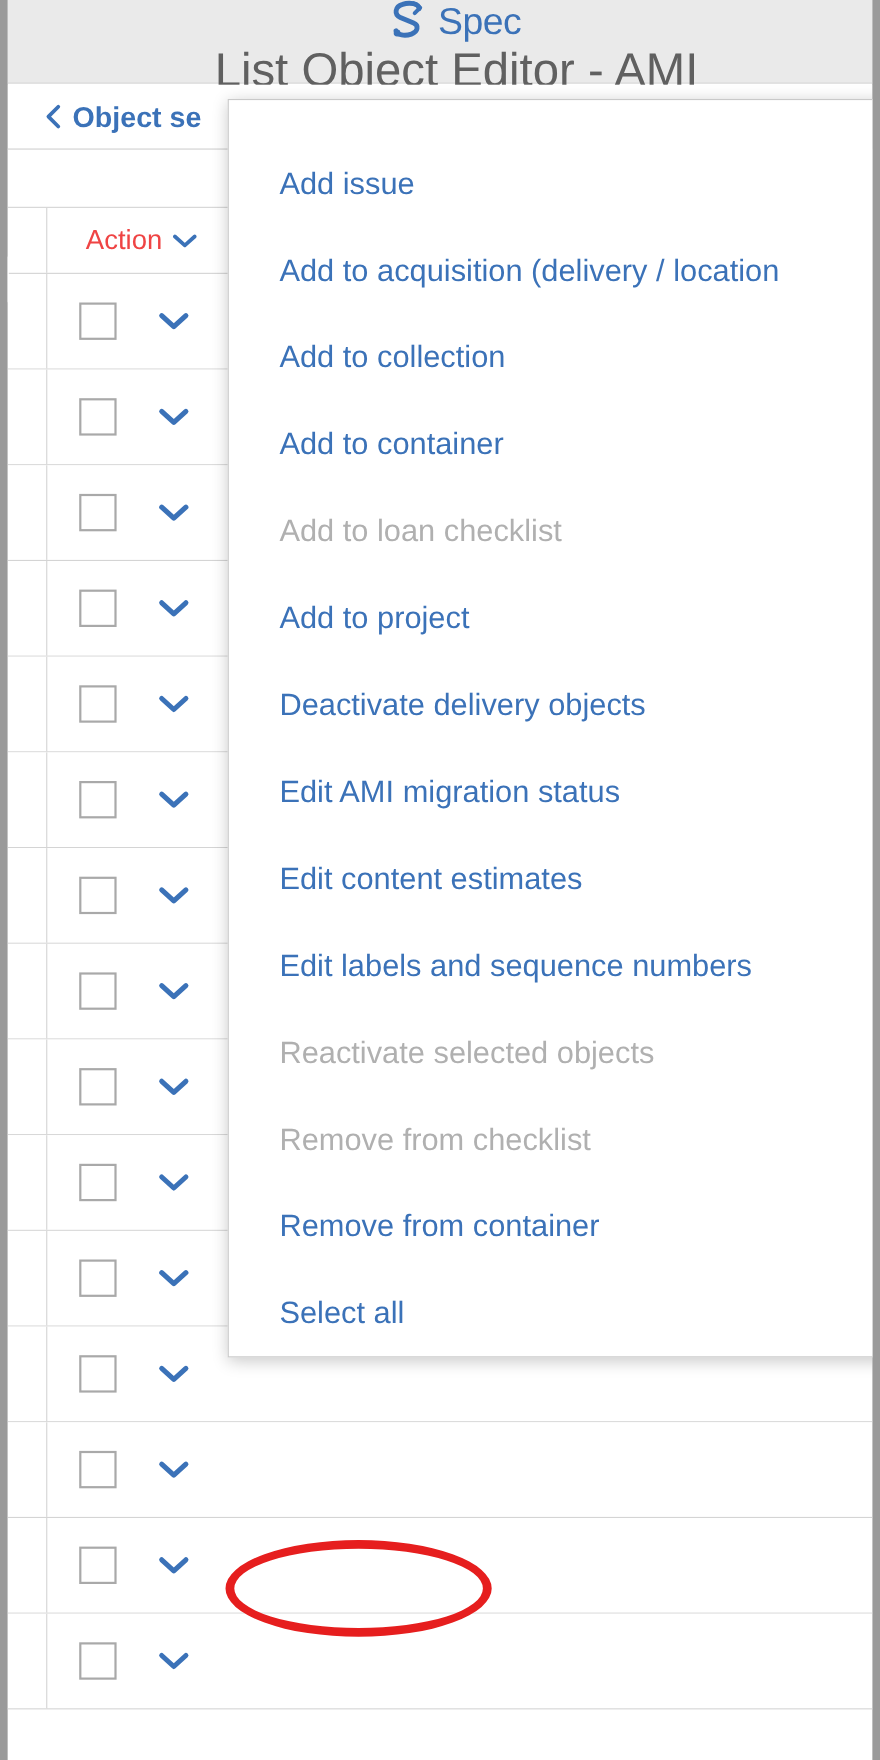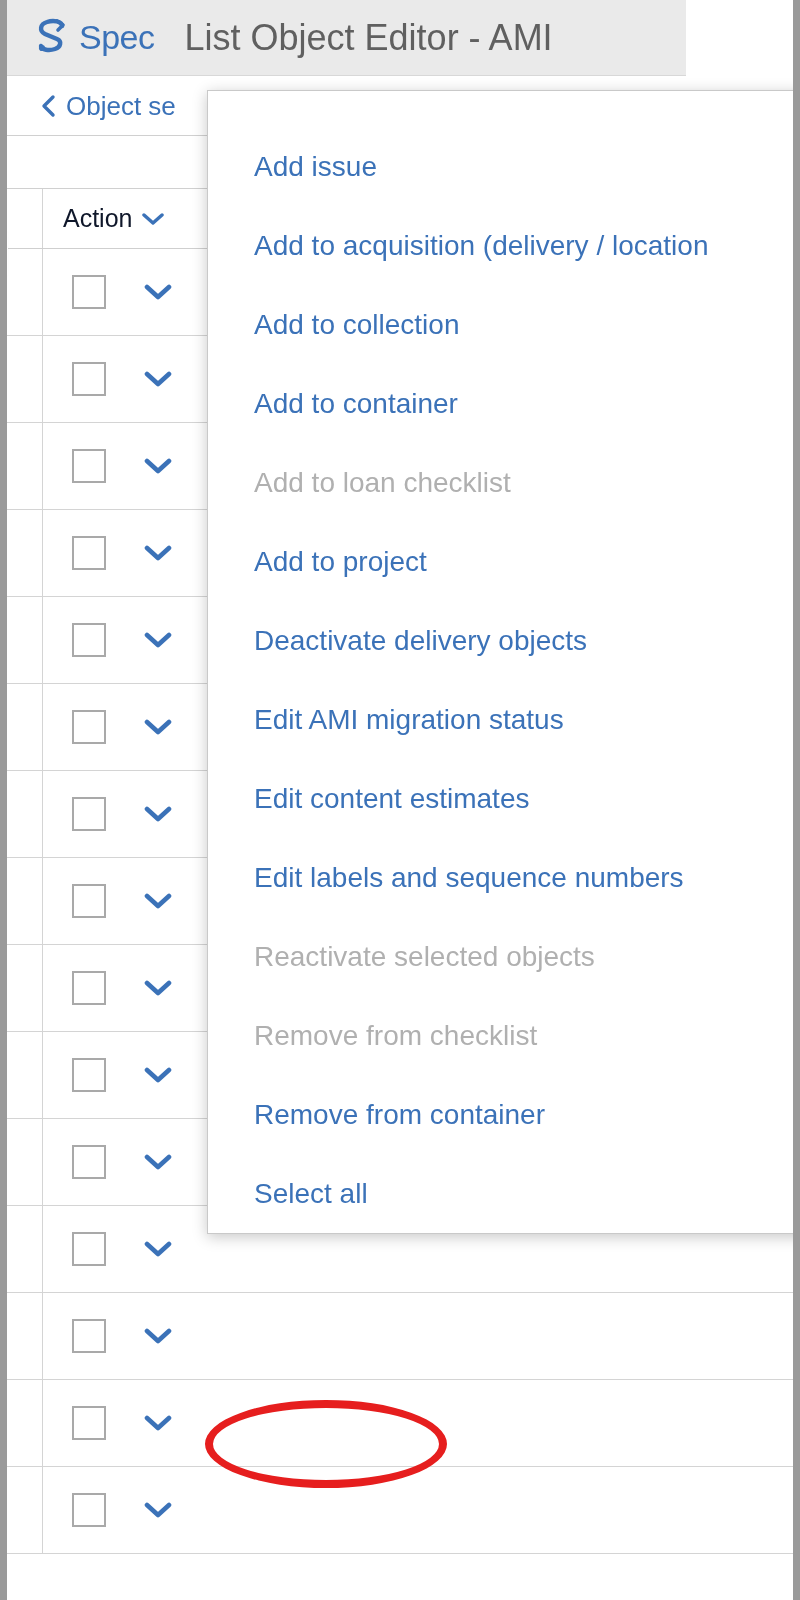--- a/index.html
+++ b/index.html
@@ -18,42 +18,43 @@
     background: #ffffff;
     border-left: 7px solid #9a9a9a;
     border-right: 7px solid #9a9a9a;
     box-sizing: border-box;
   }
 
   
   .app-header {
     position: absolute;
     left: 0; top: 0;
-    width: 679px;
+    width: 786px;
     height: 76px;
     background: #eaeaea;
     border-bottom: 1px solid #d8d8d8;
     display: flex;
     align-items: center;
     box-sizing: border-box;
+    flex-direction: column;
   }
   .logo-wrap {
     display: flex;
     align-items: center;
     margin-left: 28px;
   }
   .logo-mark { width: 34px; height: 40px; display: block; }
   .logo-text {
     font-size: 34px;
     color: #3b72b8;
     margin-left: 10px;
     letter-spacing: -0.5px;
   }
   .app-title {
-    font-size: 36px;
+    font-size: 43px;
     color: #606060;
     margin-left: 30px;
     white-space: nowrap;
   }
 
   
   .breadcrumb {
     position: absolute;
     left: 0; top: 77px;
     width: 786px;
@@ -63,20 +64,21 @@
     align-items: center;
     box-sizing: border-box;
   }
   .crumb-link {
     display: flex;
     align-items: center;
     margin-left: 33px;
     color: #3b72b8;
     font-size: 26px;
     white-space: nowrap;
+    font-weight: bold;
   }
   .crumb-chevron {
     width: 16px; height: 24px;
     margin-right: 10px;
     display: inline-block;
   }
 
   
   .grid {
     position: absolute;
@@ -106,22 +108,22 @@
     box-sizing: border-box;
     flex: none;
   }
   .col-action {
     flex: 1;
     display: flex;
     align-items: center;
     box-sizing: border-box;
   }
   .action-label {
-    margin-left: 20px;
-    color: #0f172a;
+    margin-left: 35px;
+    color: #ef4444;
     font-size: 25px;
   }
   .action-caret {
     margin-left: 10px;
     width: 22px; height: 14px;
     display: inline-block;
   }
   .grid-row {
     display: flex;
     height: 87px;

